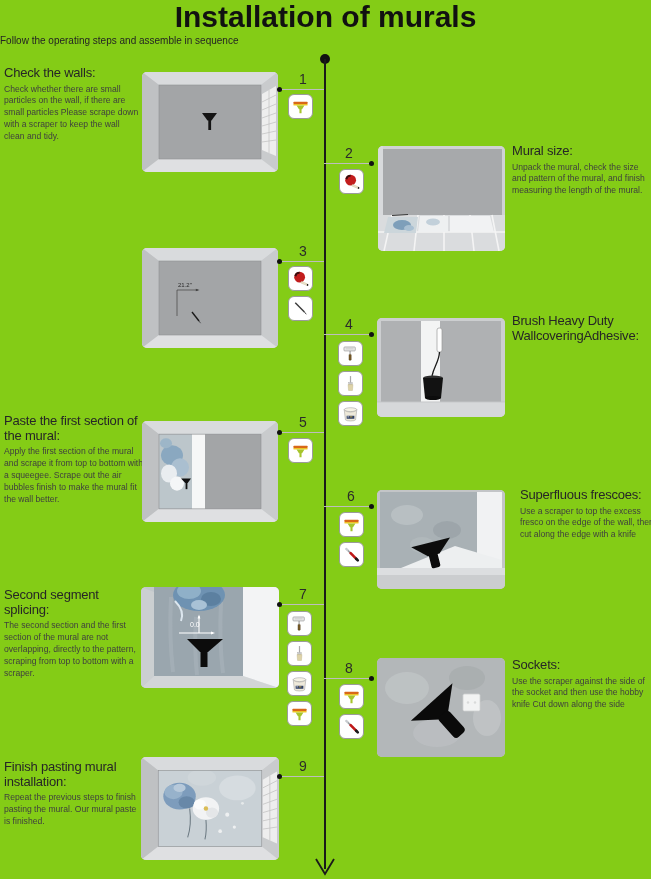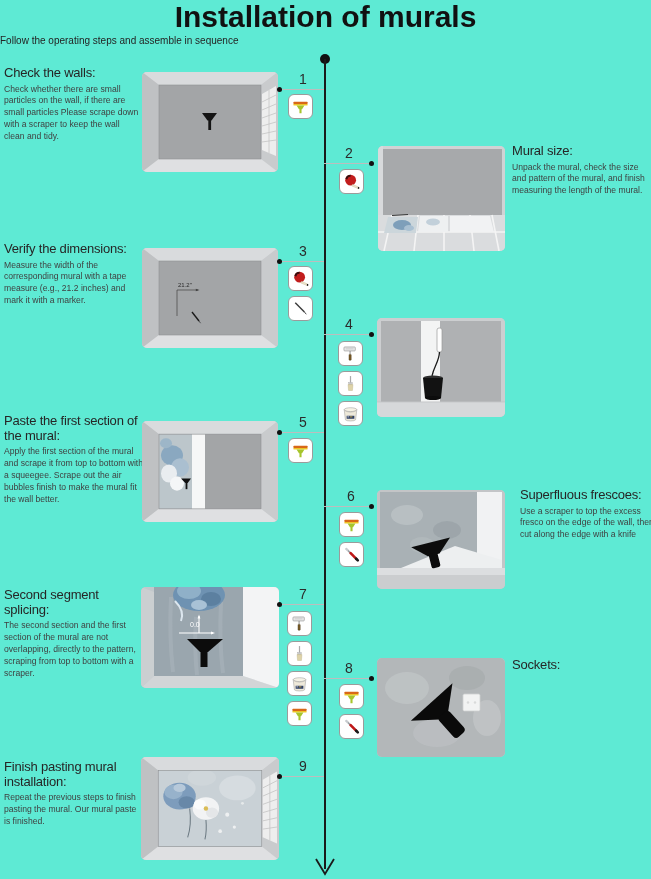--- a/index.html
+++ b/index.html
@@ -1,16 +1,16 @@
 <!DOCTYPE html>
 <html><head>
 <meta charset="utf-8">
 <style>
   html,body { margin:0; padding:0; background:#fff; }
-  .canvas { position:relative; width:651px; height:879px; background:#5eead4;
+  .canvas { position:relative; width:651px; height:879px; background:#84cc16;
             font-family:"Liberation Sans", sans-serif; overflow:hidden; }
 
   .title { position:absolute; top:0px; left:0; width:100%; text-align:center;
            font-size:30px; font-weight:bold; color:#111; }
   .subtitle { position:absolute; top:35px; left:0; width:100%; 
               font-size:10px; color:#242424; }
 
   .tl-line  { position:absolute; left:324px; top:59px; width:2px; height:810px; background:#1a1a1a; }
   .tl-dot   { position:absolute; left:320px; top:54px; width:10px; height:10px; border-radius:50%; background:#111; }
   .tl-arrow { position:absolute; left:314px; top:858px; width:22px; height:18px; }
@@ -148,24 +148,20 @@
   <div class="tick-dot" style="left:369px; top:161px;"></div>
   <div class="step-num" style="left:341px; top:145px;">2</div>
   <div class="tools" style="left:339px; top:169px;">
       <div class="tool-box">
         <svg viewBox="0 0 24 24">
           <use href="#sym-tape-measure"></use>
         </svg>
       </div>
     </div>
 
-  <div class="text-block" style="left:4px; top:242px; width:138px;">
-    <h3>Verify the dimensions:</h3>
-    <p>Measure the width of the corresponding mural with a tape measure (e.g., 21.2 inches) and mark it with a marker.</p>
-  </div>
   <div class="illus" style="left:142px; top:248px; width:136px; height:100px;">
     <svg viewBox="0 0 136 100" preserveAspectRatio="none">
       <rect width="136" height="100" fill="#cbcdcf"></rect>
       <polygon points="0,0 136,0 119,13 17,13" fill="#d9dbdd"></polygon>
       <polygon points="0,0 17,13 17,87 0,100" fill="#bfc1c3"></polygon>
       <polygon points="136,0 136,100 119,87 119,13" fill="#c9cbcd"></polygon>
       <polygon points="17,87 119,87 136,100 0,100" fill="#dfe0e2"></polygon>
       <rect x="17" y="13" width="102" height="74" fill="#a3a5a7" stroke="#8f9193" stroke-width="0.6"></rect>
       <text x="36" y="39" font-size="6" fill="#2a2a2a" font-family="Liberation Sans, sans-serif">21.2"</text>
       <path d="M35,42 H56" stroke="#444" stroke-width="0.7" fill="none"></path>
@@ -187,20 +183,21 @@
         </svg>
       </div>
       <div class="tool-box">
         <svg viewBox="0 0 24 24">
           <use href="#sym-marker"></use>
         </svg>
       </div>
     </div>
 
   <div class="text-block" style="left:512px; top:314px; width:136px;">
+    <h3>Brush Heavy Duty WallcoveringAdhesive:</h3>
   </div>
   <div class="illus" style="left:377px; top:318px; width:128px; height:99px;">
     <svg viewBox="0 0 128 99" preserveAspectRatio="none">
       <rect width="128" height="99" fill="#ccced0"></rect>
       <rect x="4" y="3" width="120" height="81" fill="#afb1b3"></rect>
       <rect x="44" y="3" width="19" height="81" fill="#f3f4f4"></rect>
       <rect x="60" y="10" width="5" height="24" rx="2" fill="#fdfdfd" stroke="#9a9a9a" stroke-width="0.7"></rect>
       <path d="M62.5,34 C62,44 57,48 55,58" stroke="#1c1c1c" stroke-width="1.3" fill="none"></path>
       <ellipse cx="56" cy="60" rx="10" ry="2.6" fill="#303030"></ellipse>
       <polygon points="46,60 66,60 64,80 48,80" fill="#121212"></polygon>
@@ -367,20 +364,21 @@
       </div>
       <div class="tool-box">
         <svg viewBox="0 0 24 24">
           <use href="#sym-squeegee"></use>
         </svg>
       </div>
     </div>
 
   <div class="text-block" style="left:512px; top:658px; width:136px;">
     <h3>Sockets:</h3>
+    <p>Use the scraper against the side of the socket and then use the hobby knife Cut down along the side</p>
   </div>
   <div class="illus" style="left:377px; top:658px; width:128px; height:99px;">
     <svg viewBox="0 0 128 99" preserveAspectRatio="none">
       <rect width="128" height="99" fill="#b3b7b9"></rect>
       <ellipse cx="30" cy="30" rx="22" ry="16" fill="#c2c6c8" opacity="0.7"></ellipse>
       <ellipse cx="90" cy="20" rx="18" ry="12" fill="#a8acae" opacity="0.8"></ellipse>
       <ellipse cx="60" cy="75" rx="24" ry="14" fill="#bec2c4" opacity="0.6"></ellipse>
       <ellipse cx="110" cy="60" rx="14" ry="18" fill="#c6cacc" opacity="0.6"></ellipse>
       <rect x="86" y="36" width="17" height="17" rx="1.5" fill="#f2f3f3" stroke="#cfd1d1" stroke-width="0.8"></rect>
       <circle cx="91" cy="44.5" r="1.2" fill="#d8dada"></circle>

